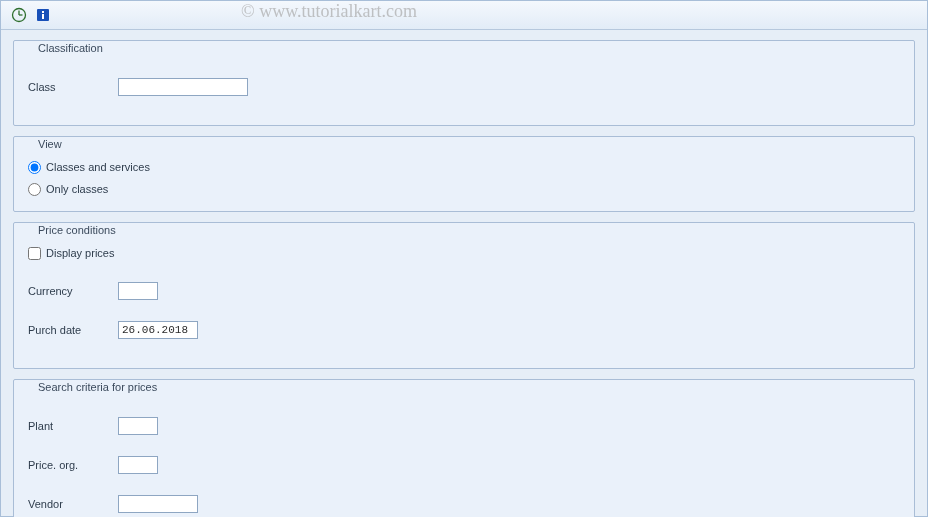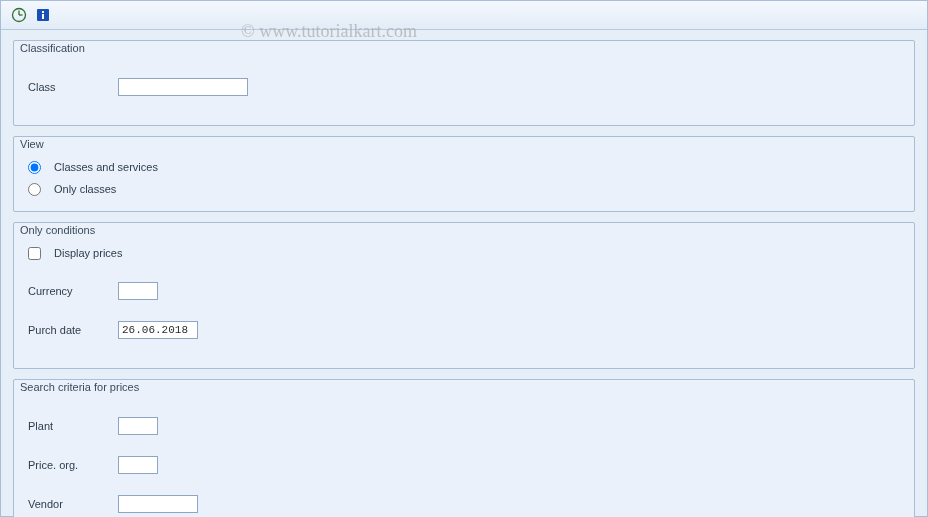--- a/index.html
+++ b/index.html
@@ -36,40 +36,40 @@
   }
   .tool-btn {
     width: 20px; height: 20px;
     display: inline-flex;
     align-items: center;
     justify-content: center;
     border-radius: 2px;
   }
   .watermark {
     position: absolute;
-    left: 240px; top: 20px;
+    left: 240px; top: 0;
     font-size: 18px;
     color: rgba(170,170,170,0.7);
     pointer-events: none;
     font-family: Georgia, serif;
   }
   .content {
     padding: 10px 12px;
   }
   .groupbox {
     border: 1px solid #a9bdd6;
     background: #eaf1fa;
     margin-bottom: 10px;
     padding: 18px 14px 10px 14px;
     position: relative;
     border-radius: 2px;
   }
   .groupbox .legend {
     position: absolute;
-    top: 1px; left: 4px;
+    top: 1px; left: 22px;
     font-size: 11px;
     color: #3b4a5c;
     background: transparent;
     padding: 0 2px;
   }
   .form-row {
     display: flex;
     align-items: center;
     margin: 17px 0;
     height: 22px;
@@ -89,21 +89,21 @@
   }
   .w-class { width: 130px; }
   .w-currency { width: 40px; }
   .w-date { width: 80px; font-family: "Courier New", monospace; }
   .w-plant { width: 40px; }
   .w-porg { width: 40px; }
   .w-vendor { width: 80px; }
   .radio-row, .check-row {
     display: flex;
     align-items: center;
-    gap: 13px;
+    gap: 5px;
     margin: 2px 0;
     height: 20px;
     font-size: 11px;
     color: #2e3c4c;
   }
   input[type="radio"], input[type="checkbox"] {
     margin: 0; width: 13px; height: 13px;
   }
 </style>
 </head>
@@ -147,21 +147,21 @@
         <input type="radio" name="view" checked="" style="">
         <span>Classes and services</span>
       </label>
       <label class="radio-row">
         <input type="radio" name="view" style="">
         <span>Only classes</span>
       </label>
     </div>
 
     <div class="groupbox">
-      <div class="legend">Only conditions</div>
+      <div class="legend">Price conditions</div>
       <label class="check-row">
         <input type="checkbox" style="">
         <span>Display prices</span>
       </label>
       <div class="form-row">
         <span class="form-label">Currency</span>
         <input type="text" class="text-field w-currency" value="" style="">
       </div>
       <div class="form-row">
         <span class="form-label">Purch date</span>

